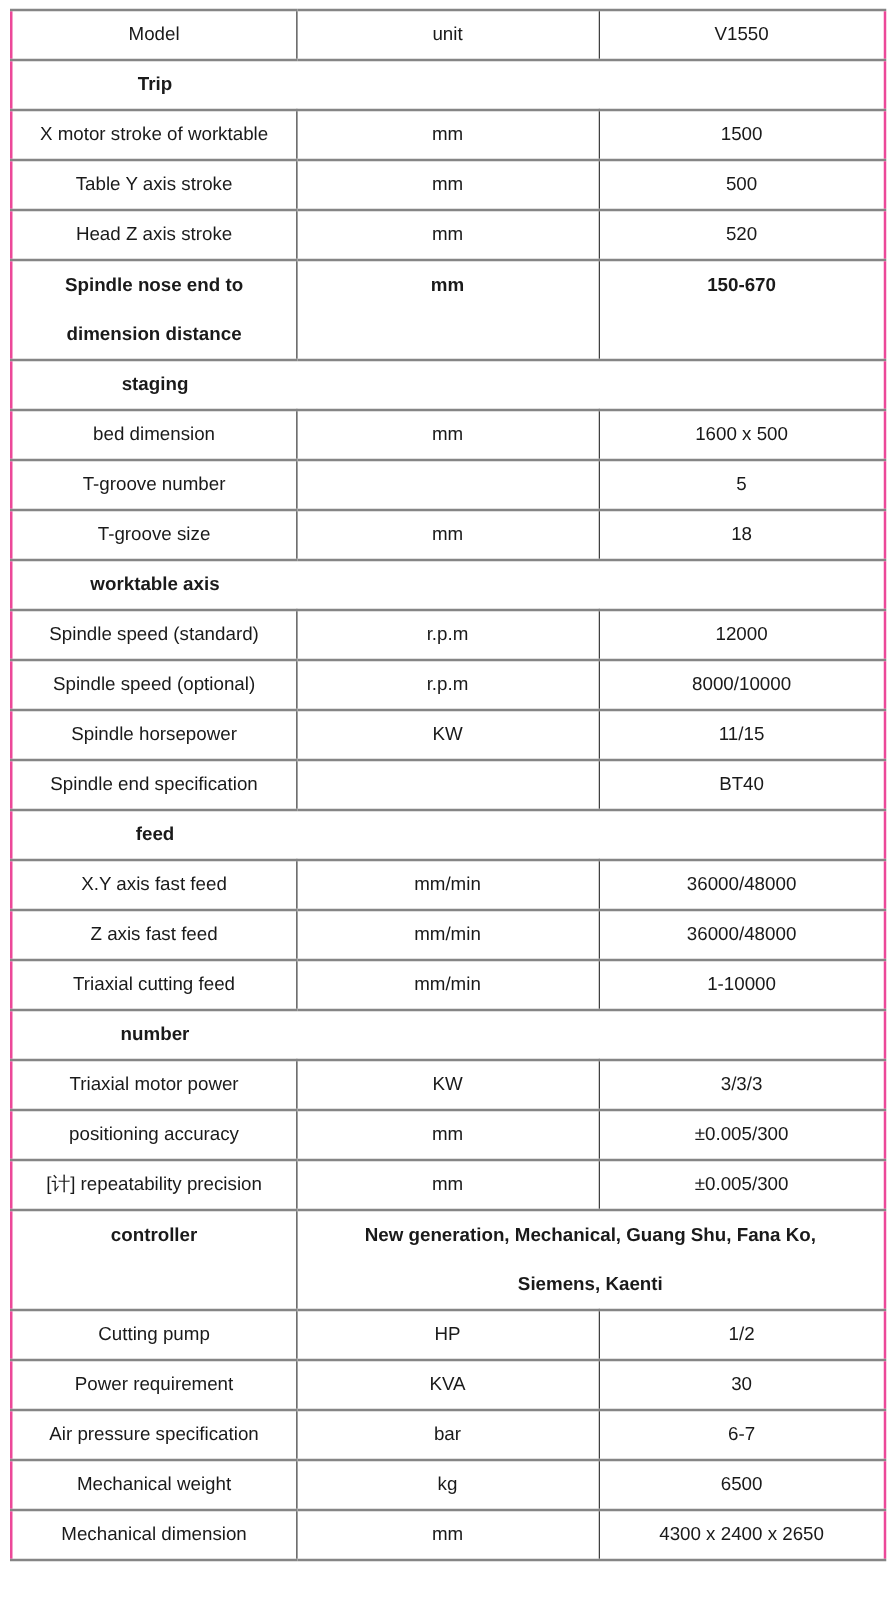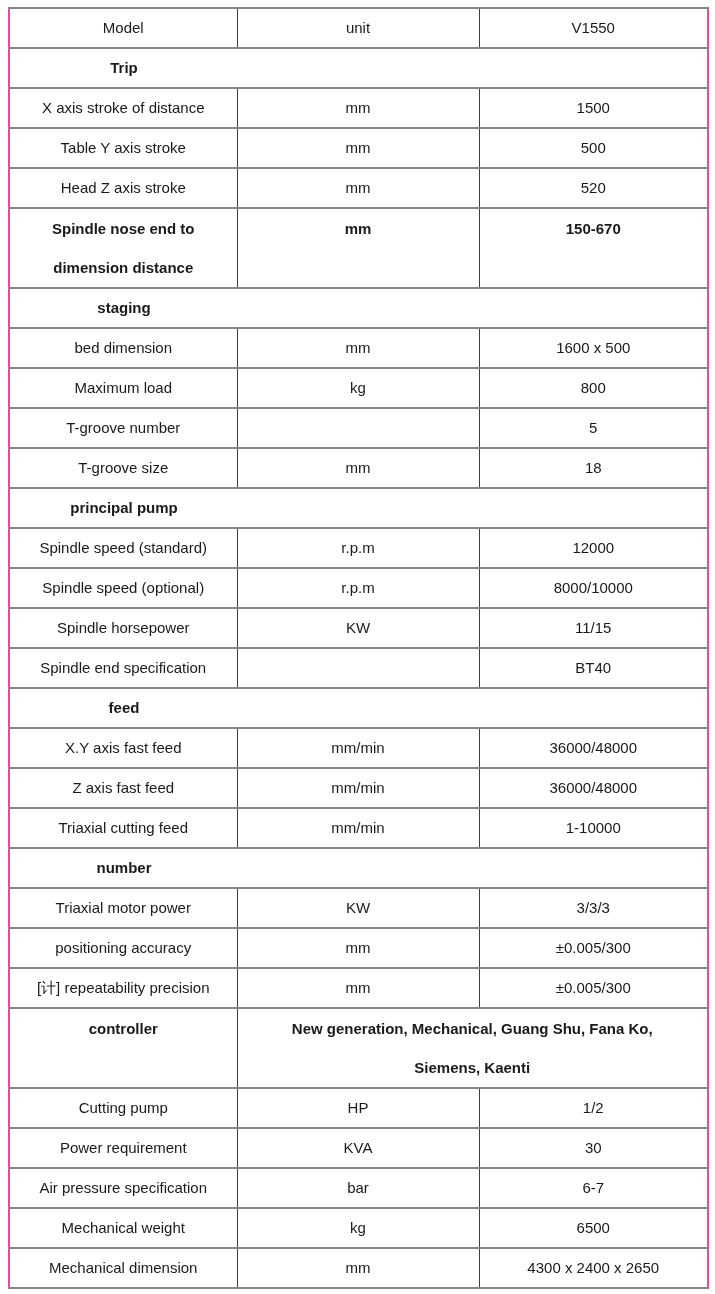--- a/index.html
+++ b/index.html
@@ -70,21 +70,21 @@
           <td>Model</td>
           <td>unit</td>
           <td>V1550</td>
         </tr>
         <tr class="row-section">
           <td colspan="3">
             <div class="section-inner">Trip</div>
           </td>
         </tr>
         <tr class="row-normal">
-          <td>X axis stroke of distance</td>
+          <td>X motor stroke of worktable</td>
           <td>mm</td>
           <td>1500</td>
         </tr>
         <tr class="row-normal">
           <td>Table Y axis stroke</td>
           <td>mm</td>
           <td>500</td>
         </tr>
         <tr class="row-normal">
           <td>Head Z axis stroke</td>
@@ -105,39 +105,34 @@
         </tr>
         <tr class="row-section">
           <td colspan="3">
             <div class="section-inner">staging</div>
           </td>
         </tr>
         <tr class="row-normal">
           <td>bed dimension</td>
           <td>mm</td>
           <td>1600 x 500</td>
-        </tr>
-        <tr class="row-normal">
-          <td>Maximum load</td>
-          <td>kg</td>
-          <td>800</td>
         </tr>
         <tr class="row-normal">
           <td>T-groove number</td>
           <td></td>
           <td>5</td>
         </tr>
         <tr class="row-normal">
           <td>T-groove size</td>
           <td>mm</td>
           <td>18</td>
         </tr>
         <tr class="row-section">
           <td colspan="3">
-            <div class="section-inner">principal pump</div>
+            <div class="section-inner">worktable axis</div>
           </td>
         </tr>
         <tr class="row-normal">
           <td>Spindle speed (standard)</td>
           <td>r.p.m</td>
           <td>12000</td>
         </tr>
         <tr class="row-normal">
           <td>Spindle speed (optional)</td>
           <td>r.p.m</td>

